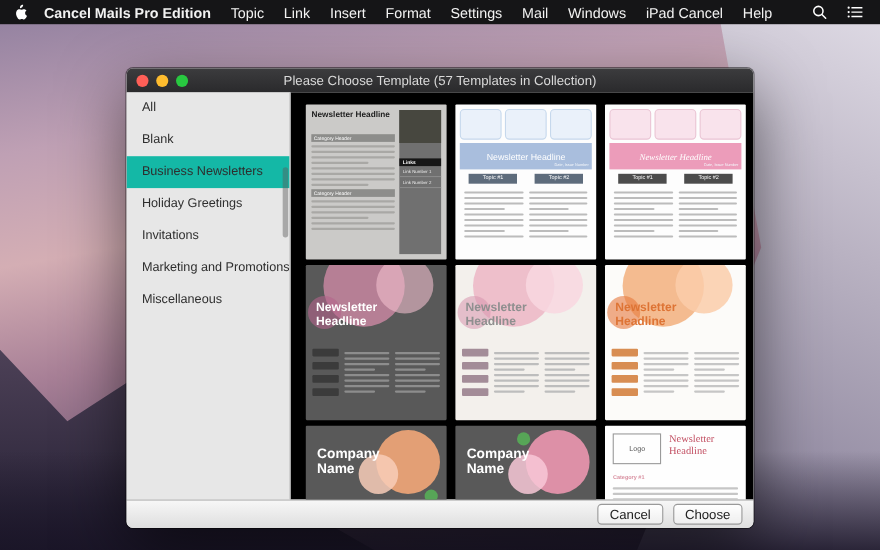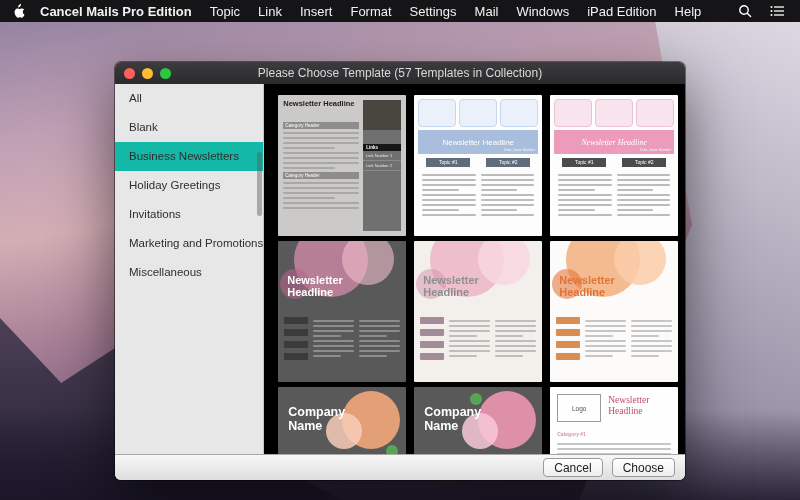--- a/index.html
+++ b/index.html
@@ -121,21 +121,21 @@
       </svg>
   </span>
   <span class="appname">Cancel Mails Pro Edition</span>
   <span class="mitem">Topic</span>
   <span class="mitem">Link</span>
   <span class="mitem">Insert</span>
   <span class="mitem">Format</span>
   <span class="mitem">Settings</span>
   <span class="mitem">Mail</span>
   <span class="mitem">Windows</span>
-  <span class="mitem">iPad Edition</span>
+  <span class="mitem">iPad Cancel</span>
   <span class="mitem">Help</span>
   <span class="mspacer"></span>
   <span class="micon">
     <svg width="14" height="14" viewBox="0 0 14 14">
         <circle cx="6" cy="6" r="4.2" fill="none" stroke="#ffffff" stroke-width="1.4"></circle>
         <line x1="9.2" y1="9.2" x2="12.6" y2="12.6" stroke="#ffffff" stroke-width="1.4" stroke-linecap="round"></line>
       </svg>
   </span>
   <span class="micon" style="margin-right:6px;">
     <svg width="15" height="12" viewBox="0 0 15 12">

